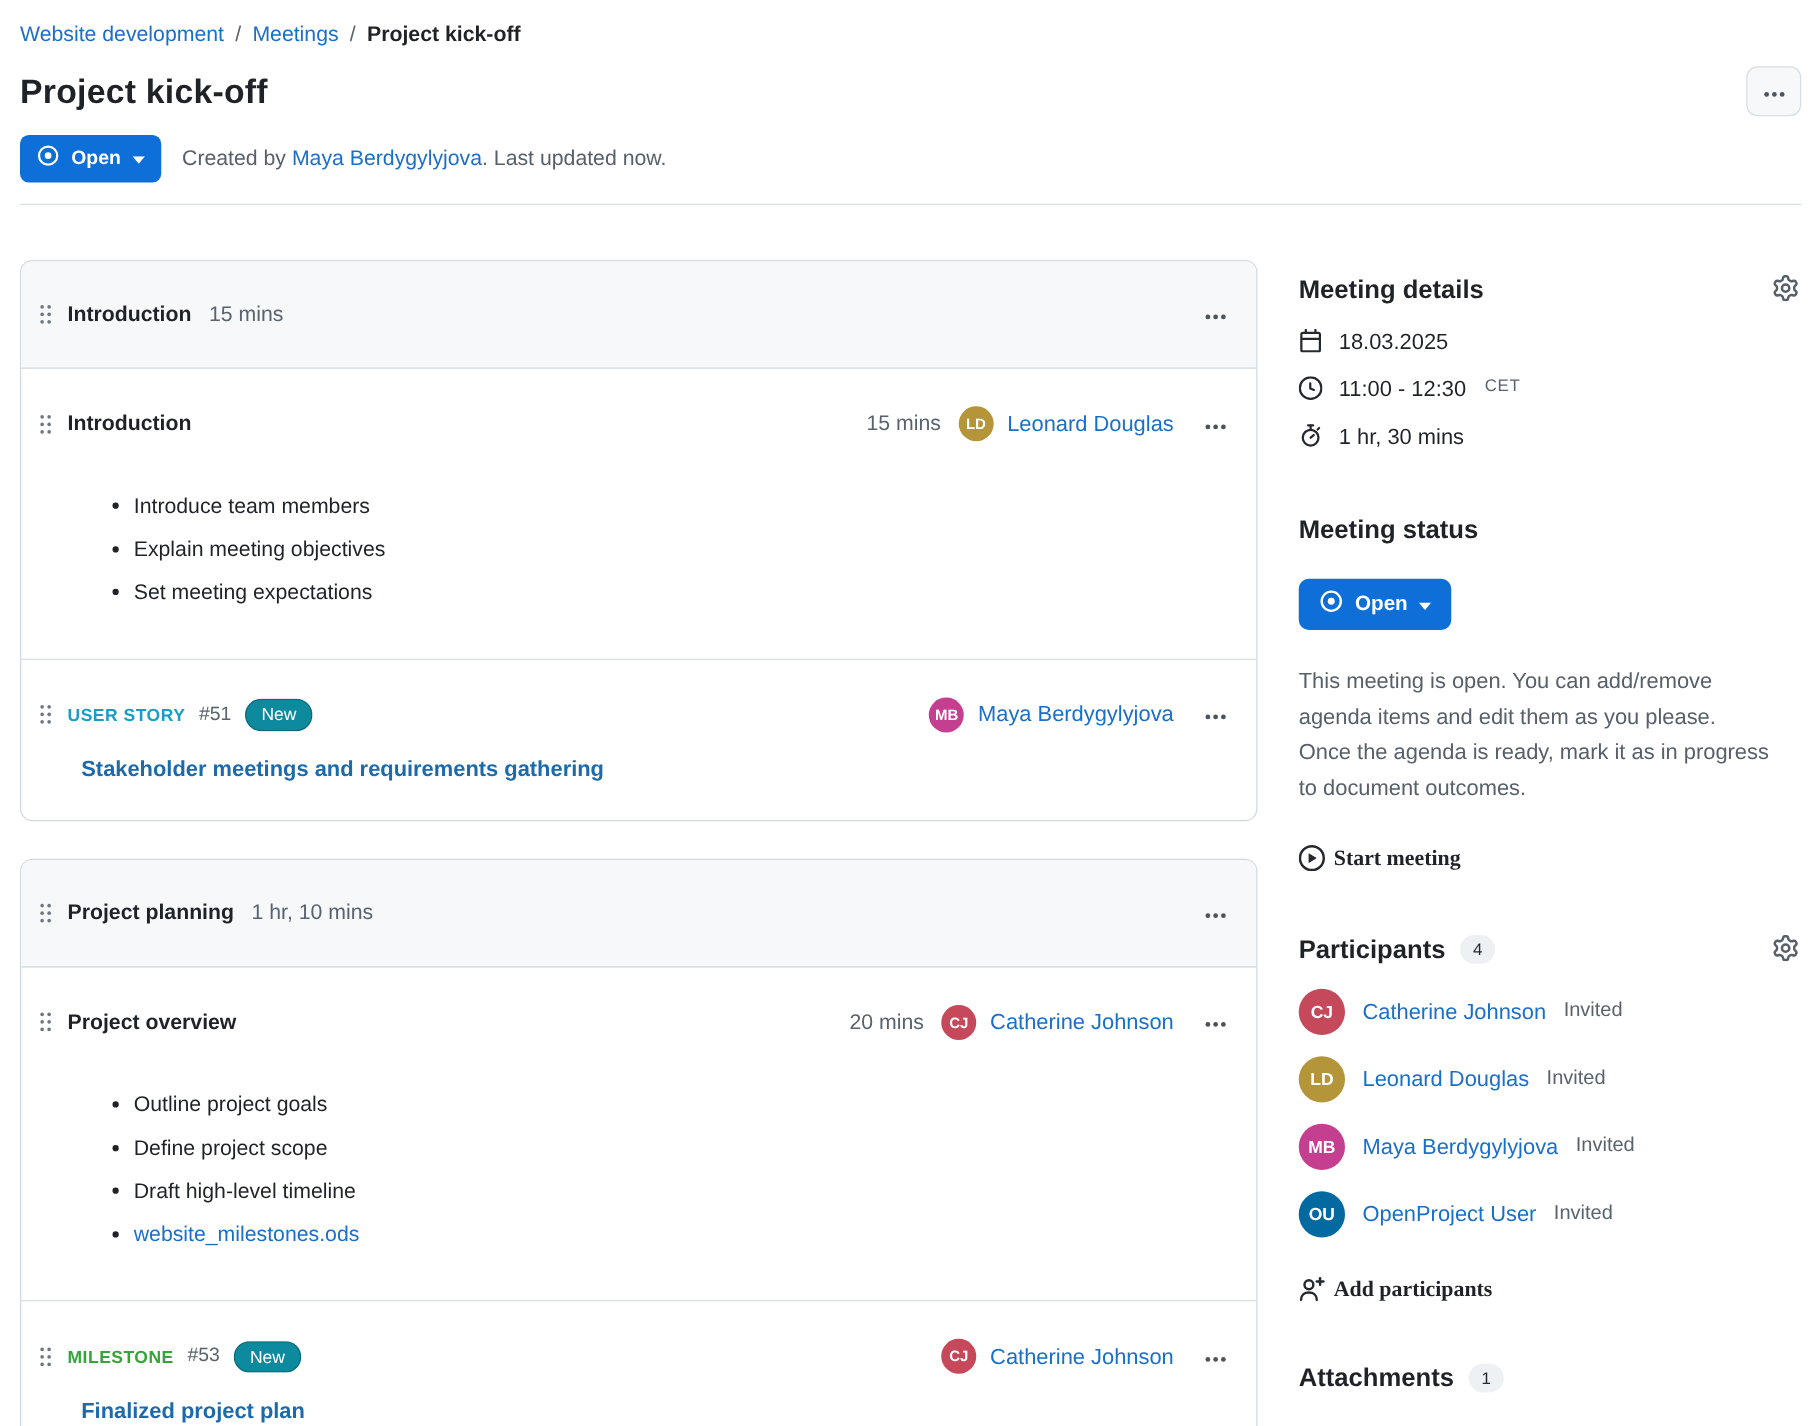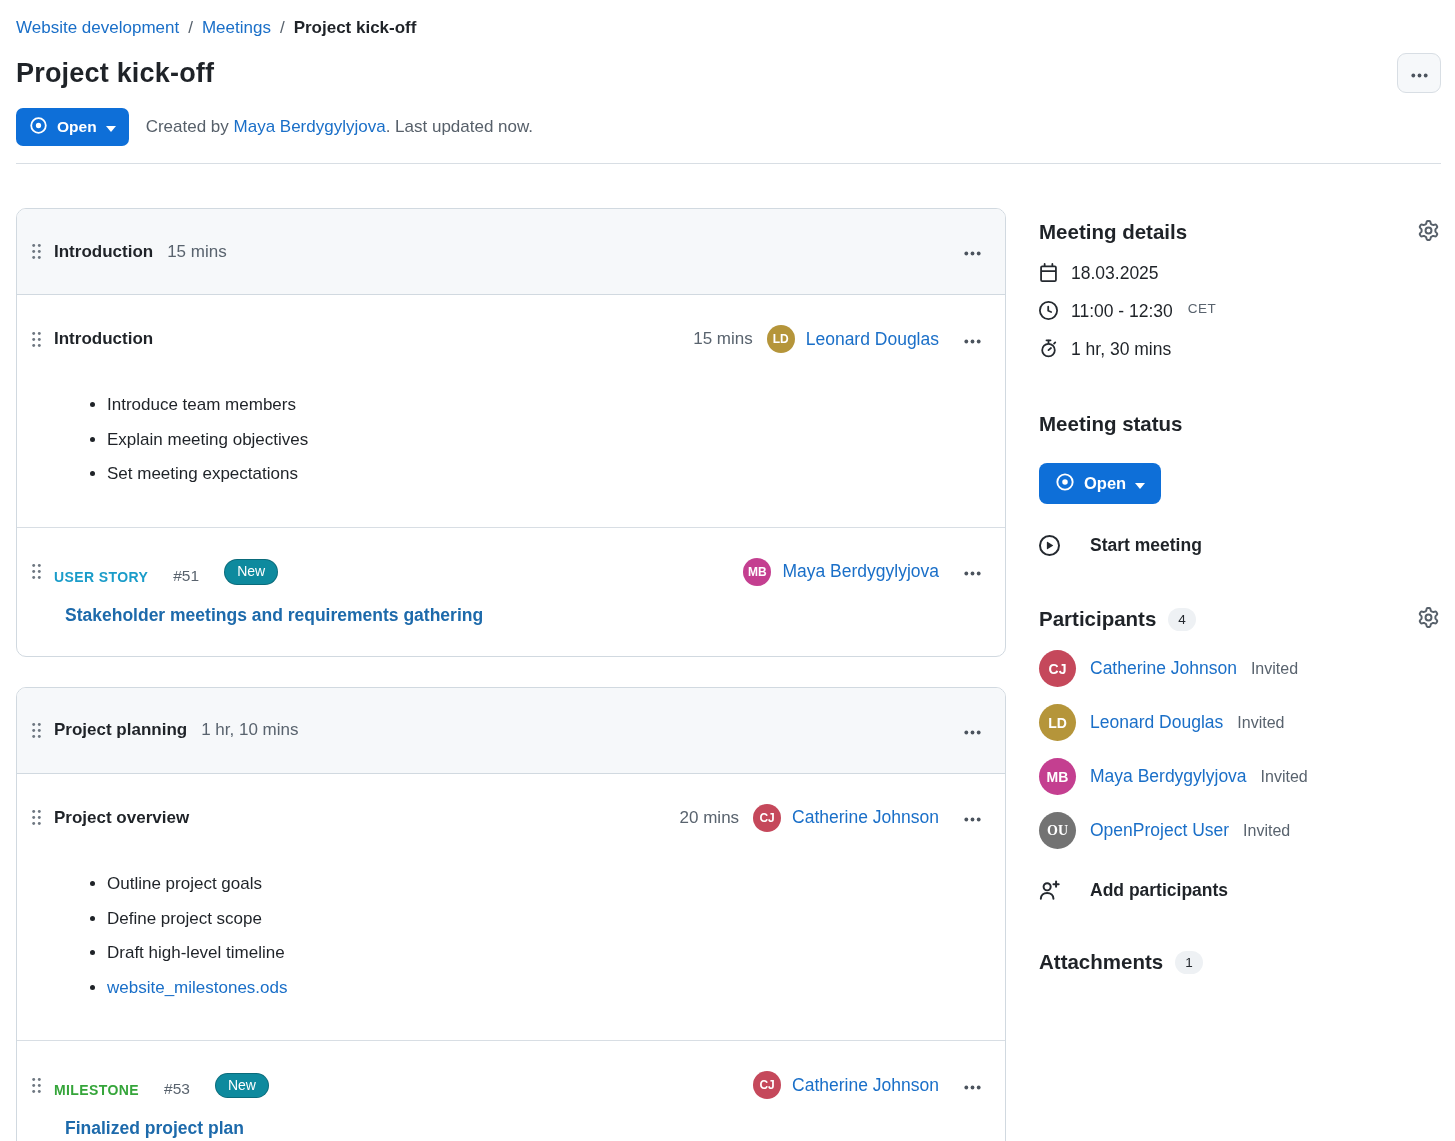--- a/index.html
+++ b/index.html
@@ -62,21 +62,21 @@
   .row-right .kebab-inline { margin-left: 8px; }
 
   .avatar { border-radius: 50%; color: #fff; display: inline-flex; align-items: center; justify-content: center; font-weight: 700; flex: none; }
   .avatar.sm { width: 28px; height: 28px; font-size: 12px; }
   .avatar.lg { width: 37px; height: 37px; font-size: 14px; }
 
   ul.bullets { margin: 40px 0 2px 0; padding-left: 76px; }
   ul.bullets li { font-size: 17px; margin: 10px 0; line-height: 1.45; }
   ul.bullets li a { color: var(--link); text-decoration: none; cursor: pointer; }
 
-  .wp-meta { display: flex; align-items: flex-end; gap: 25px; margin-left: 12px; }
+  .wp-meta { display: flex; align-items: center; gap: 11px; margin-left: 12px; }
   .wp-type { font-size: 14px; font-weight: 700; letter-spacing: 0.4px; }
   .wp-id { font-size: 15.5px; color: #59636e; }
   .badge-new {
     background: var(--new-badge); border: 1px solid rgba(0,0,0,0.22); color: #fff;
     font-size: 14px; padding: 3px 12px 4px; border-radius: 14px; line-height: 1.2;
   }
   .wp-link { display: inline-block; margin: 19px 0 0 34px; font-size: 17.5px; font-weight: 700; color: var(--wp-link); text-decoration: none; cursor: pointer; text-align: right; }
 
   
   .side-head { display: flex; align-items: center; gap: 12px; }
@@ -85,21 +85,21 @@
   .gear-btn { margin-left: auto; background: none; border: none; color: #57606a; cursor: pointer; padding: 2px; display: inline-flex; }
 
   .details-sec { margin-top: 10px; }
   .d-row { display: flex; gap: 13px; margin: 17px 0; font-size: 17.5px; color: #1f2328; }
   .d-row .d-icon { color: #24292f; display: inline-flex; flex: none; }
   .tz { font-size: 13.5px; color: #59636e; letter-spacing: 0.5px; margin-left: 2px; }
 
   .status-sec { margin-top: 52px; }
   .status-sec .btn-primary { margin-top: 27px; height: 41px; font-size: 16.5px; padding: 0 16px; border-radius: 8px; }
   .status-desc { margin: 26px 0 0; font-size: 17.5px; line-height: 1.64; color: #57606a; max-width: 380px; }
-  .action-row { display: flex; align-items: center; gap: 30px; margin-top: 31px; cursor: pointer; }
+  .action-row { display: flex; align-items: center; gap: 7px; margin-top: 31px; cursor: pointer; font-family: Liberation Serif, serif; }
   .action-row .a-icon { color: #24292f; display: inline-flex; }
   .action-row .a-label { font-size: 17.5px; font-weight: 700; color: #1f2328; }
 
   .participants-sec { margin-top: 49px; }
   .p-list { margin-top: 8px; }
   .p-row { display: flex; align-items: center; gap: 14px; margin: 17px 0; }
   .p-name { font-size: 17.5px; color: var(--link); text-decoration: none; cursor: pointer; }
   .p-status { font-size: 16px; color: #59636e; }
 
   .attachments-sec { margin-top: 49px; }
@@ -380,20 +380,21 @@
         <button class="btn-primary">
           <span><svg width="20" height="20" viewBox="0 0 18 18" fill="none">
                 <circle cx="9" cy="9" r="6.9" stroke="#fff" stroke-width="1.7"></circle>
                 <circle cx="9" cy="9" r="2.5" fill="#fff"></circle>
               </svg></span>
           <span>Open</span>
           <span><svg width="10" height="6" viewBox="0 0 10 6">
                 <polygon points="0,0 10,0 5,6" fill="#fff"></polygon>
               </svg></span>
         </button>
+        <p class="status-desc">This meeting is open. You can add/remove agenda items and edit them as you please. Once the agenda is ready, mark it as in progress to document outcomes.</p>
         <div class="action-row">
           <span class="a-icon">
               <svg width="21" height="21" viewBox="0 0 16 16" fill="currentColor">
                 <path d="M8 0a8 8 0 1 1 0 16A8 8 0 0 1 8 0ZM1.5 8a6.5 6.5 0 1 0 13 0 6.5 6.5 0 0 0-13 0Zm4.879-2.773 4.264 2.559a.25.25 0 0 1 0 .428l-4.264 2.559A.25.25 0 0 1 6 10.559V5.442a.25.25 0 0 1 .379-.215Z"></path>
               </svg>
             </span>
           <span class="a-label">Start meeting</span>
         </div>
       </section>
 
@@ -418,21 +419,21 @@
               <span class="avatar lg" style="background: rgb(181, 149, 58);">LD</span>
               <a class="p-name">Leonard Douglas</a>
               <span class="p-status">Invited</span>
             </div>
             <div class="p-row">
               <span class="avatar lg" style="background: rgb(196, 63, 144);">MB</span>
               <a class="p-name">Maya Berdygylyjova</a>
               <span class="p-status">Invited</span>
             </div>
             <div class="p-row">
-              <span class="avatar lg" style="background: #737373; font-family: Liberation Serif, serif;">OU</span>
+              <span class="avatar lg" style="background: #0369a1;">OU</span>
               <a class="p-name">OpenProject User</a>
               <span class="p-status">Invited</span>
             </div>
           </div>
         <div class="action-row">
           <span class="a-icon">
               <svg width="21" height="21" viewBox="0 0 16 16" fill="none" stroke="currentColor" stroke-width="1.5" stroke-linecap="round">
                 <circle cx="6.2" cy="5.2" r="2.7"></circle>
                 <path d="M1.4 14.3c0-2.7 2.1-4.4 4.8-4.4 2.7 0 4.8 1.7 4.8 4.4"></path>
                 <path d="M13 1.2v4"></path>

